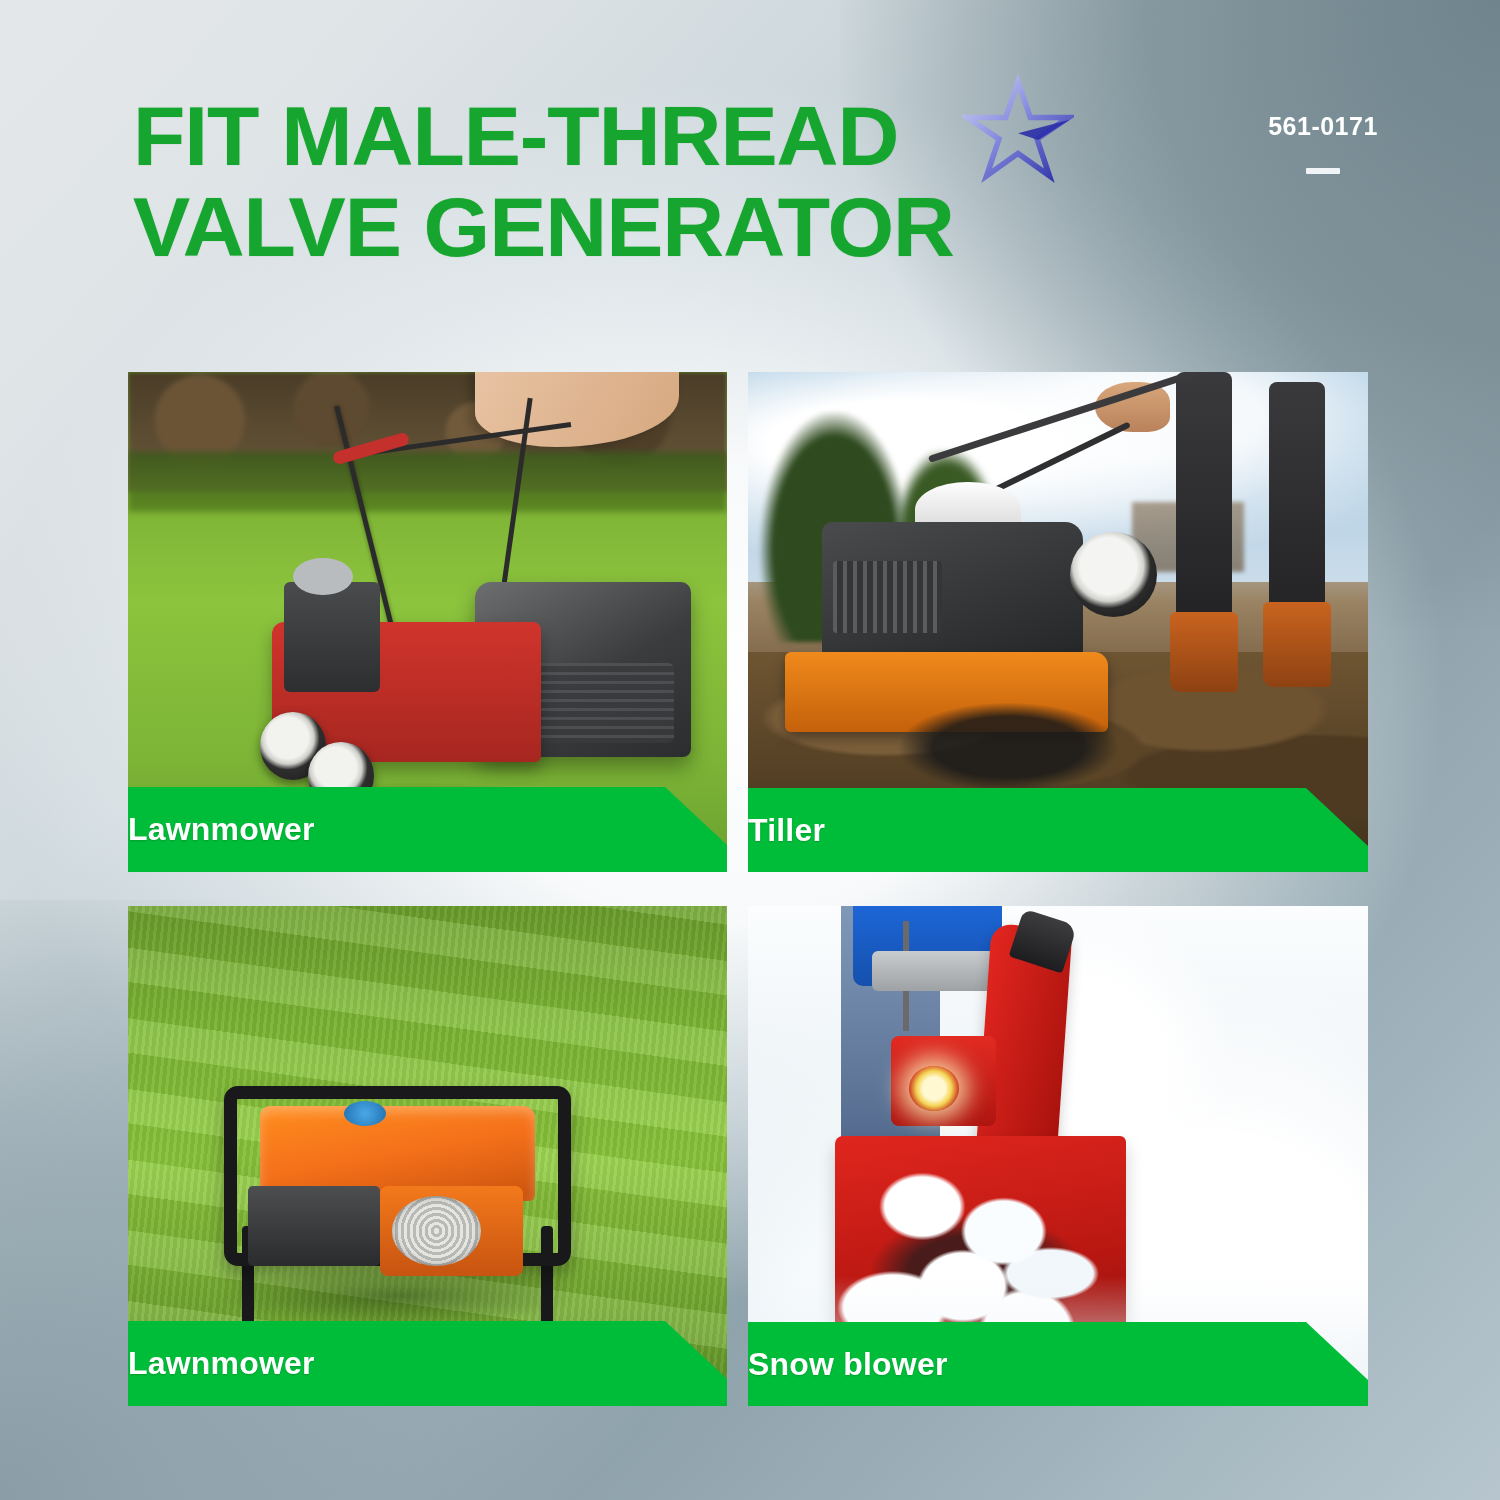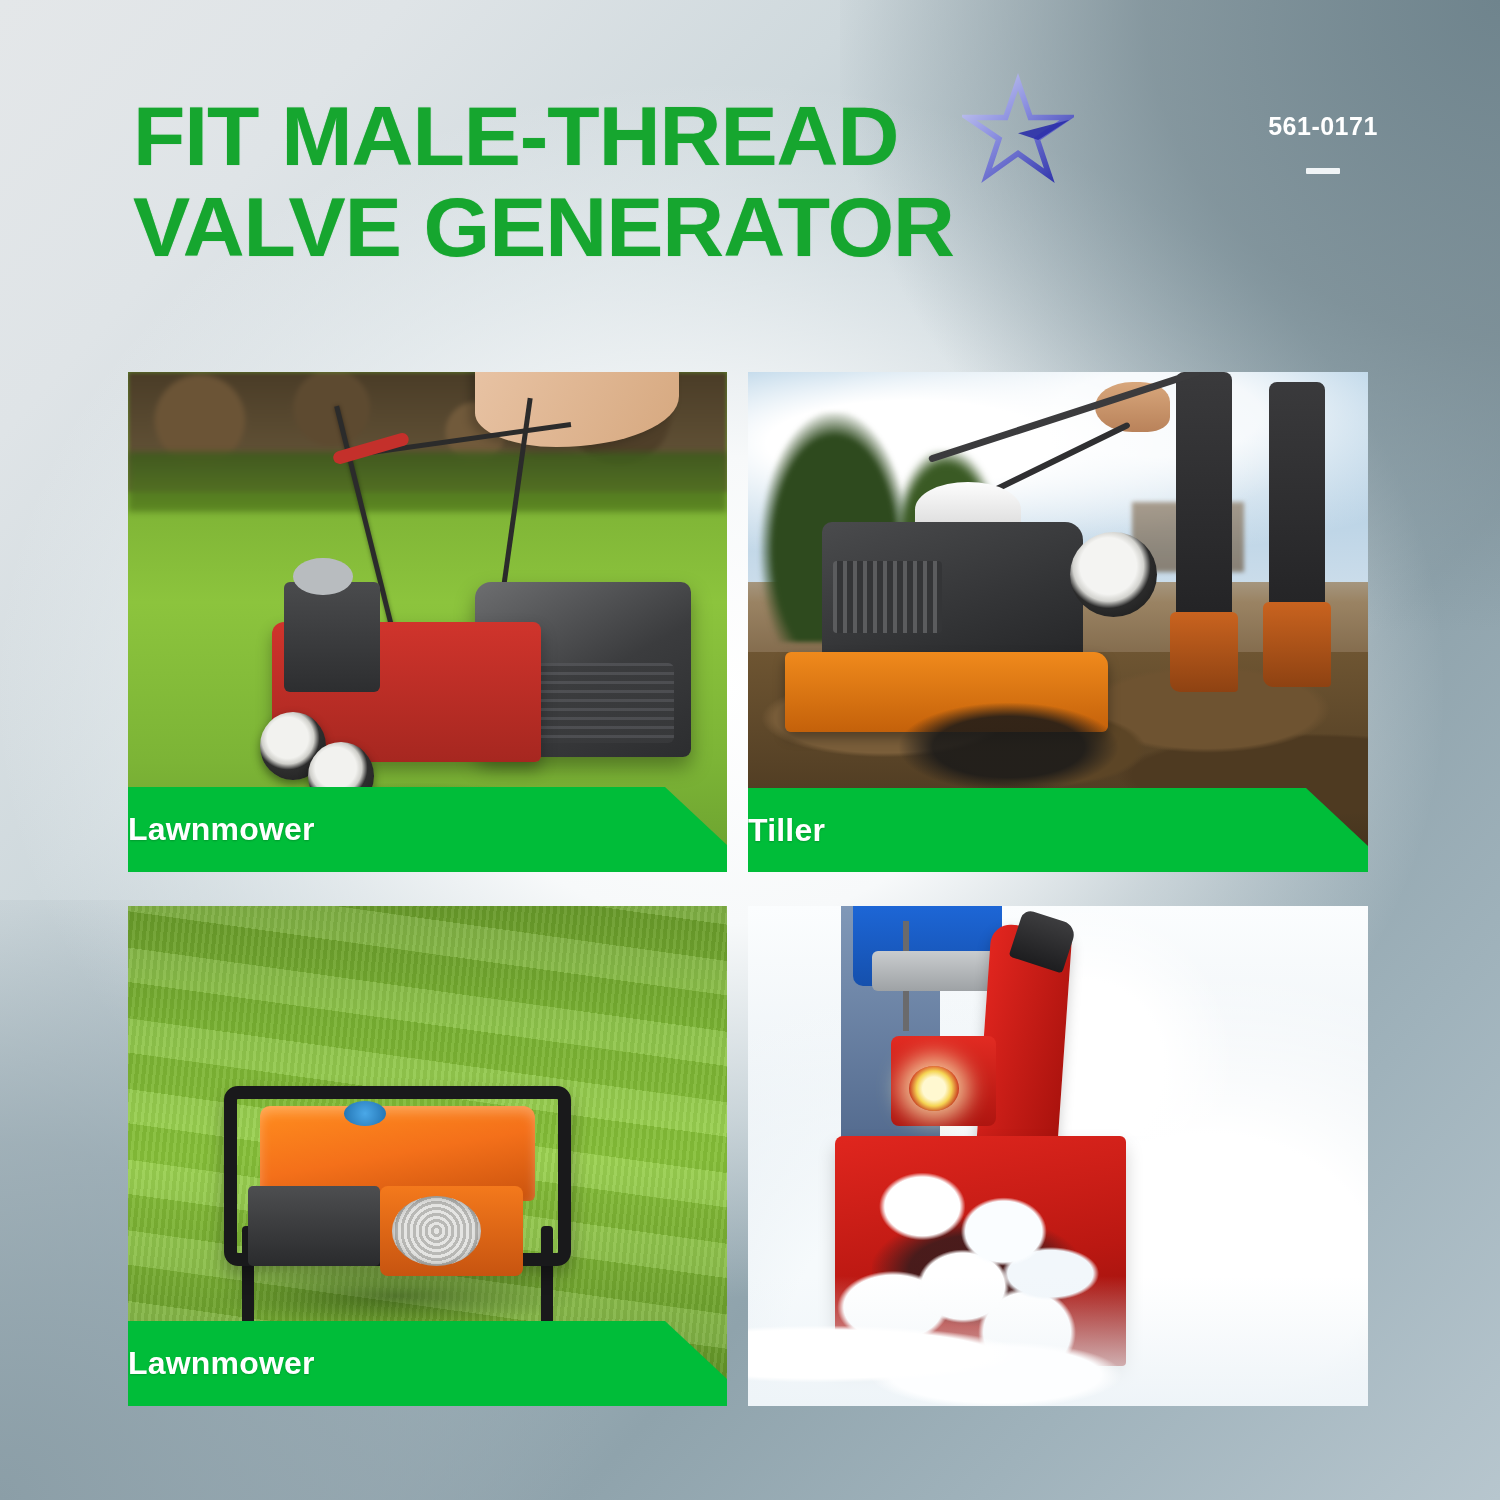--- a/index.html
+++ b/index.html
@@ -489,15 +489,18 @@
         <div class="hconsole"></div>
       <div class="chute"></div>
         <div class="chutetop"></div>
       <div class="engine"></div>
         <div class="light"></div>
       <div class="auger"></div>
         <div class="dark"></div>
         <div class="augerSnow"></div>
       <div class="drift"></div>
     </div>
+    <div class="banner wide">
+      <span>Snow blower</span>
+    </div>
   </div>
 
 </div>
 
 </body></html>

